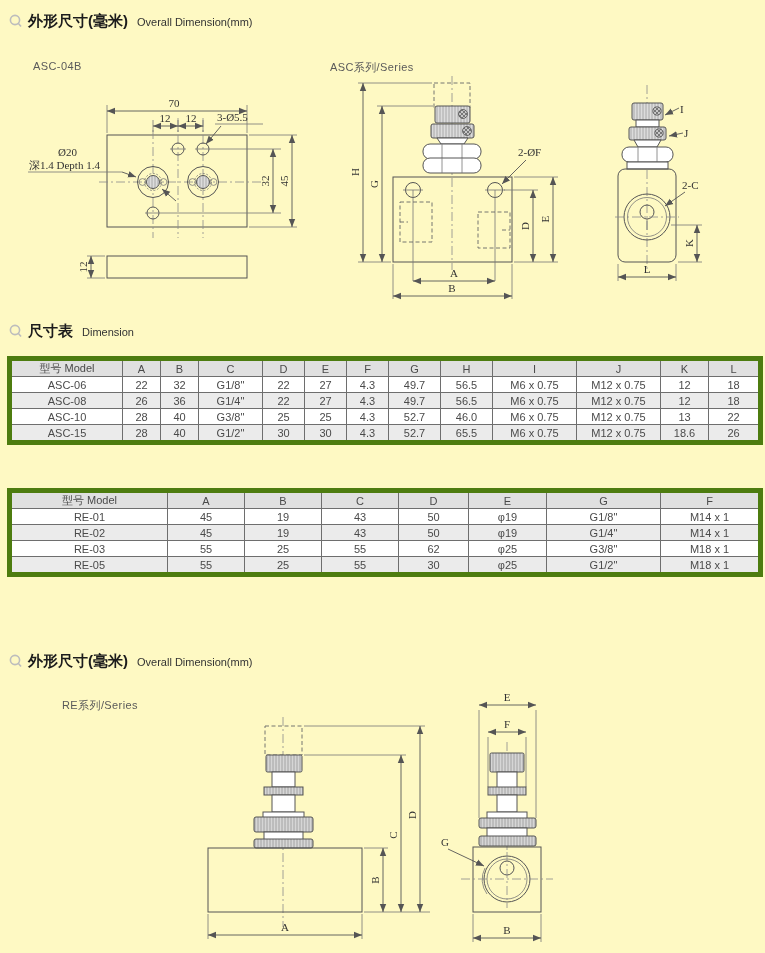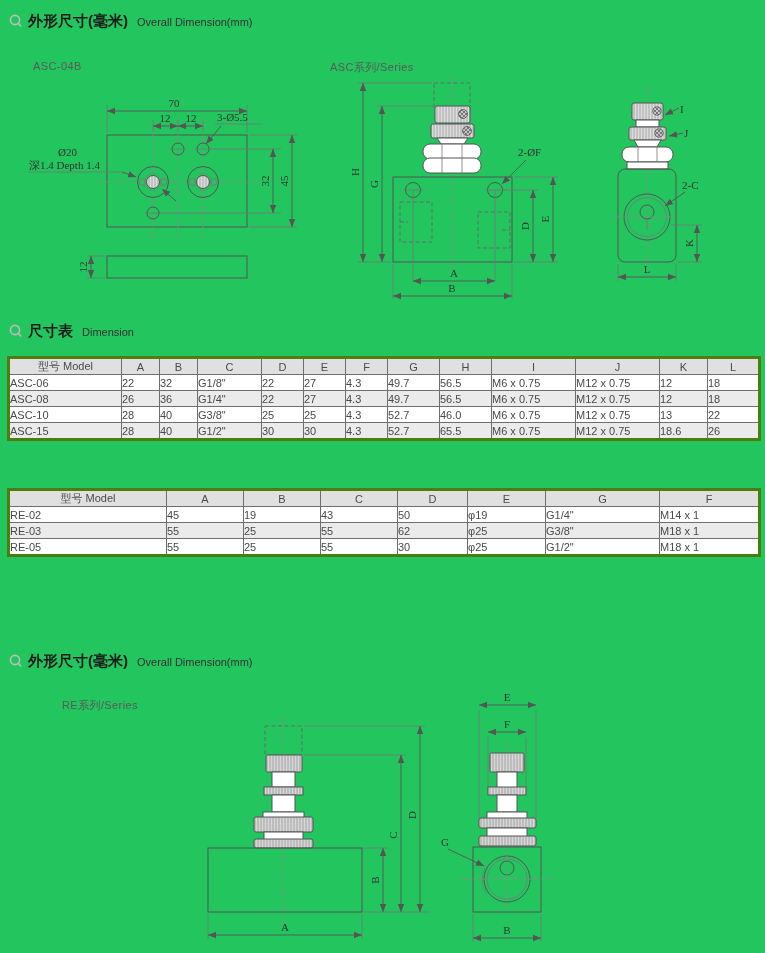--- a/index.html
+++ b/index.html
@@ -1,31 +1,31 @@
 <!DOCTYPE html>
 <html><head>
 <meta charset="utf-8">
 <style>
   html,body{margin:0;padding:0;background:#fff;}
-  .page{position:relative;width:765px;height:953px;background:#22c55e;overflow:hidden;
+  .page{position:relative;width:765px;height:953px;background:#fef9c3;overflow:hidden;
         font-family:"Liberation Sans",sans-serif;color:#444;}
   .section-head{position:absolute;display:flex;align-items:center;gap:5px;white-space:nowrap;}
   .section-head .zh{font-weight:bold;font-size:15px;color:#1c1c1c;}
   .section-head .en{font-size:11px;color:#333;margin-left:4px;}
   .draw-label{position:absolute;font-size:11px;color:#5a5a5a;letter-spacing:.4px;}
   svg.drawing{position:absolute;overflow:visible;}
   svg .ln{stroke:#555;stroke-width:1;fill:none;}
   svg .fw{stroke:#555;stroke-width:1;fill:#ffffff;}
   svg .thin{stroke:#777;stroke-width:.8;fill:none;}
   svg .cl{stroke:#8a8a8a;stroke-width:.8;fill:none;stroke-dasharray:9 3 2 3;}
   svg .dsh{stroke:#666;stroke-width:.9;fill:none;stroke-dasharray:4 2.5;}
   svg .dim{stroke:#555;stroke-width:.9;fill:none;}
   svg text.dt{font-size:11px;fill:#333;font-family:"Liberation Serif","DejaVu Serif",serif;}
   table.dim-table{position:absolute;border-collapse:collapse;table-layout:fixed;width:751px;
-        font-size:11px;color:#4a4a4a;border:3px solid #4d7c0f;background:#fff;}
+        font-size:11px;color:#4a4a4a;text-align:center;border:5px solid #4d7c0f;background:#fff;}
   table.dim-table th,table.dim-table td{border:1px solid #6e6e6e;height:15px;padding:0;font-weight:normal;
         overflow:hidden;white-space:nowrap;}
   table.dim-table thead th{background:#e0e0e0;}
   table.dim-table tbody tr:nth-child(even) td{background:#ebebeb;}
   .mag{flex:0 0 auto;}
 </style>
 </head>
 <body>
 
 <div class="page">
@@ -407,20 +407,30 @@
           <th>B</th>
           <th>C</th>
           <th>D</th>
           <th>E</th>
           <th>G</th>
           <th>F</th>
         </tr>
       </thead>
     <tbody>
         <tr>
+          <td>RE-01</td>
+          <td>45</td>
+          <td>19</td>
+          <td>43</td>
+          <td>50</td>
+          <td>φ19</td>
+          <td>G1/8"</td>
+          <td>M14 x 1</td>
+        </tr>
+        <tr>
           <td>RE-02</td>
           <td>45</td>
           <td>19</td>
           <td>43</td>
           <td>50</td>
           <td>φ19</td>
           <td>G1/4"</td>
           <td>M14 x 1</td>
         </tr>
         <tr>

